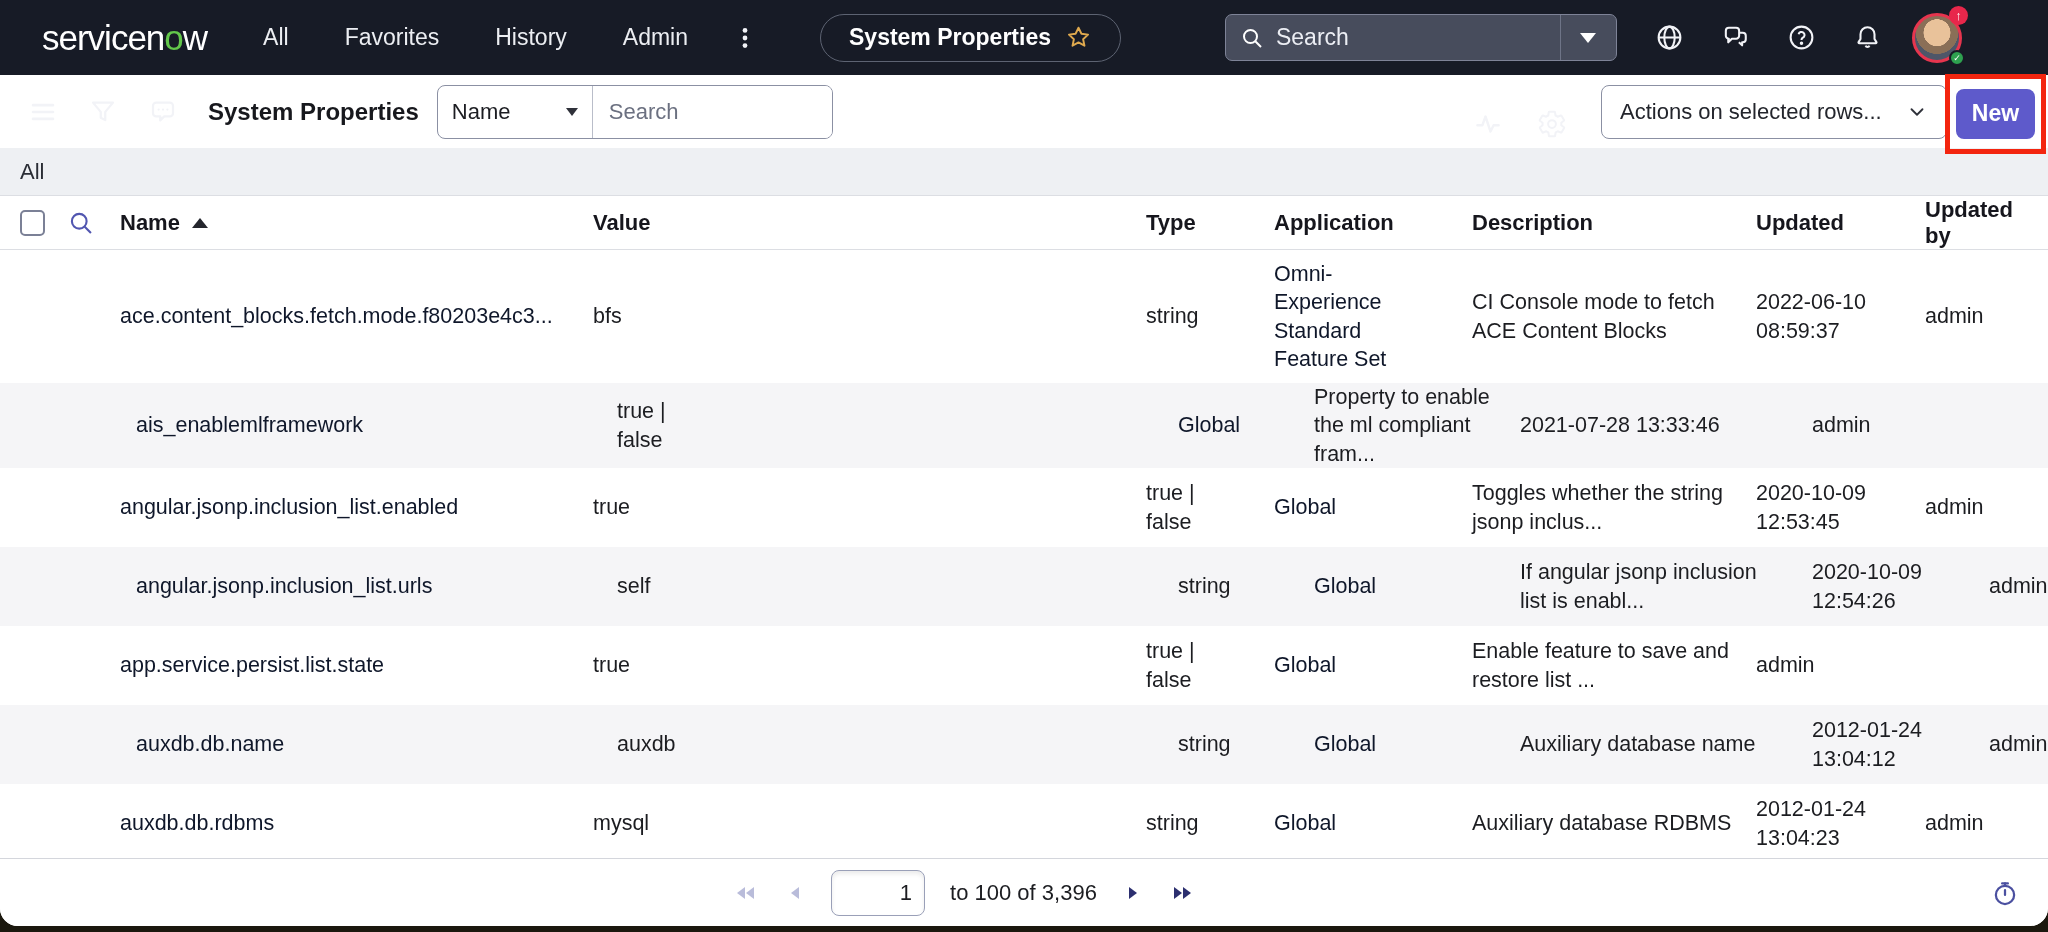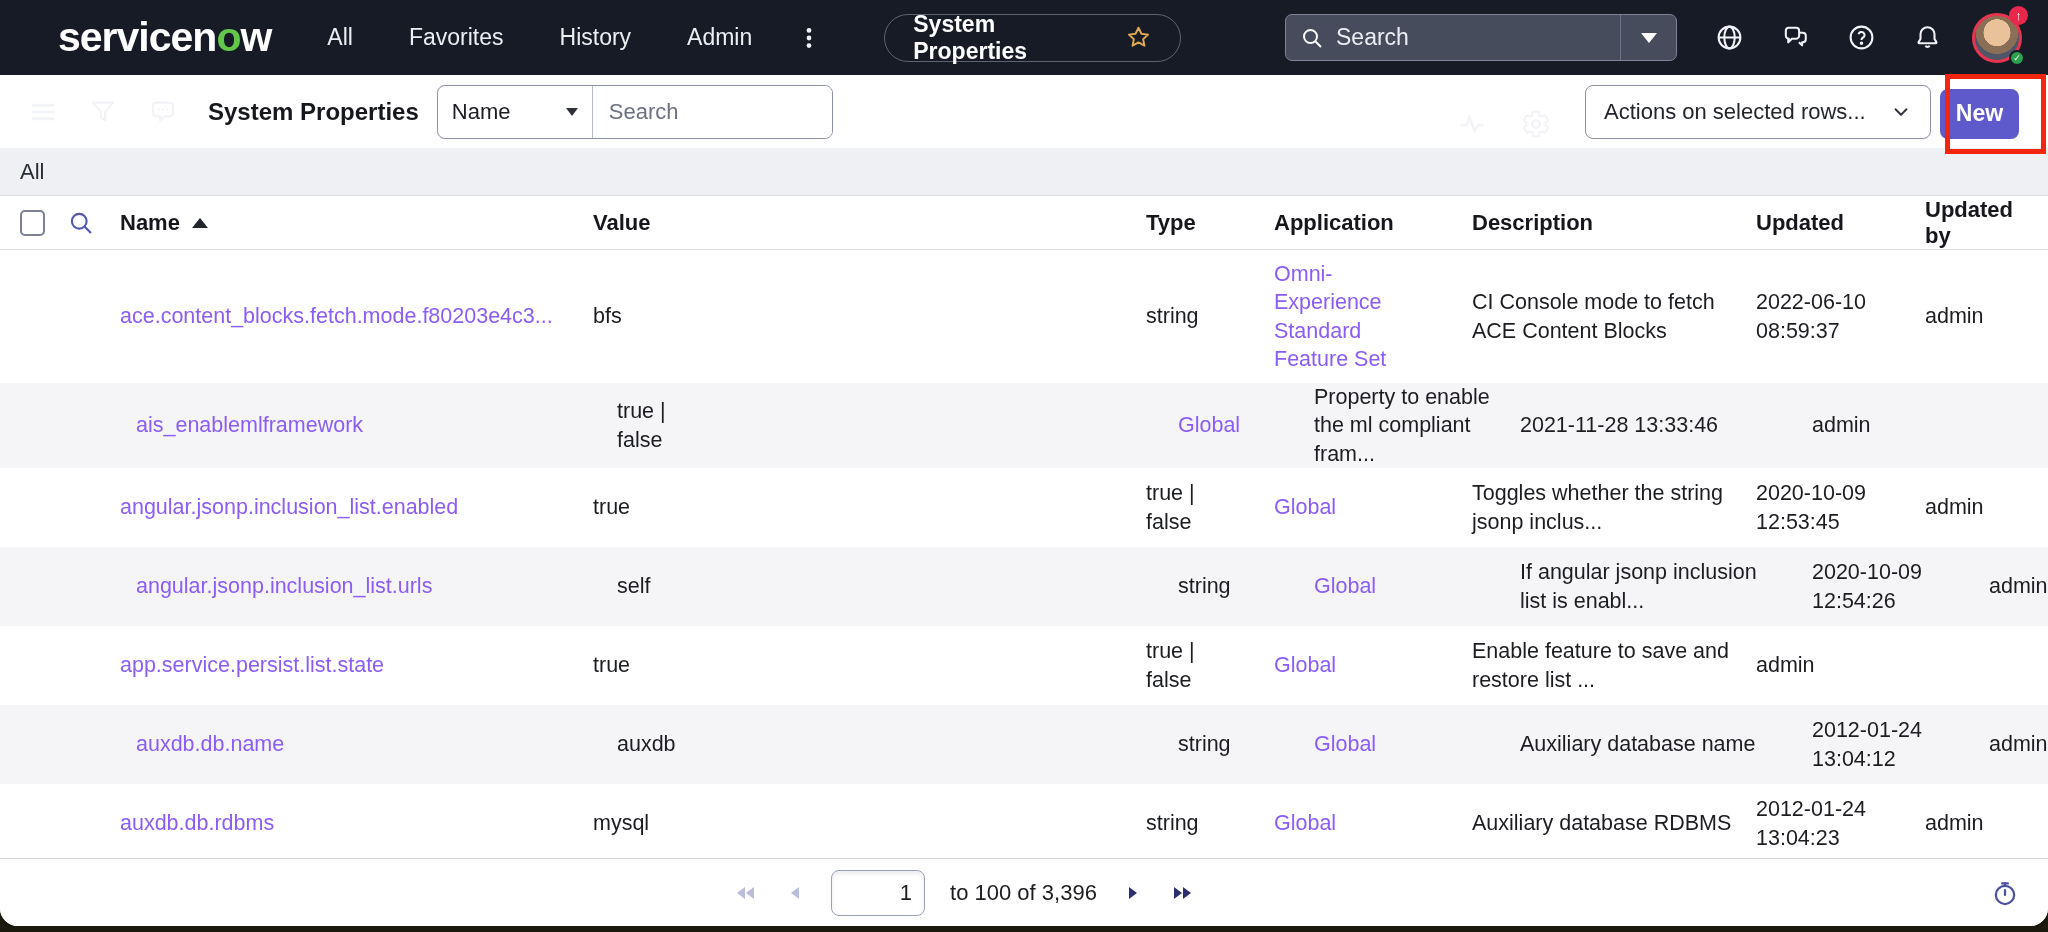--- a/index.html
+++ b/index.html
@@ -19,21 +19,21 @@
     display: flex; flex-direction: column;
   }
 
   
   .topnav {
     height: 75px; flex: 0 0 75px;
     background: #171b26;
     display: flex; align-items: center;
     color: #f2f3f7;
   }
-  .brand { margin-left: 58px; font-size: 41px; font-weight: 700; letter-spacing: -1px; color:#fff; cursor: default; }
+  .brand { margin-left: 42px; font-size: 35px; font-weight: 400; letter-spacing: -1px; color:#fff; cursor: default; }
   .brand .green-o { color: #63c74b; }
   .nav-items { display: flex; align-items: center; margin-left: 56px; gap: 56px; font-size: 23px; }
   .nav-item { color: #eceef2; }
   .kebab { margin-left: 44px; display:flex; align-items:center; }
   .pill {
     margin-left: 62px;
     height: 48px; padding: 0 28px;
     border: 1px solid #5d6372; border-radius: 26px;
     display: inline-flex; align-items: center; gap: 14px;
     font-size: 23px; font-weight: 700; color: #ffffff;
@@ -107,21 +107,21 @@
     border: 1.5px solid #8b90a3; border-radius: 8px; background: #fff;
     display: flex; align-items: center; justify-content: space-between;
     padding: 0 18px; margin-right: 9px;
     font-size: 22px; color: #23252c;
   }
   .new-btn {
     width: 79px; height: 50px;
     background: #5e5acb; color: #fff;
     border: none; border-radius: 8px;
     font-size: 23px; font-weight: 700; font-family: inherit;
-    margin-right: 29px;
+    margin-right: 13px;
   }
   .annotation-box {
     position: absolute; left: 1945px; top: -1px; width: 101px; height: 80px;
     border: 5px solid #f3250f; z-index: 5; pointer-events: none;
   }
 
   
   .crumb-row {
     height: 48px; flex: 0 0 48px;
     background: #eef0f3; border-bottom: 1px solid #dcdee3;
@@ -145,21 +145,21 @@
   .checkbox {
     width: 26px; height: 26px; border: 2px solid #7b8096; border-radius: 5px; background: #fff; display: inline-block;
   }
   .hsearch { color: #5156b0; display: flex; padding-left: 2px; }
   .sort-asc { width: 0; height: 0; border-left: 8px solid transparent; border-right: 8px solid transparent; border-bottom: 10px solid #24262d; margin-left: 12px; }
   .tbody { flex: 1 1 auto; overflow: hidden; }
   .trow { min-height: 79px; background: #fff; font-size: 21.5px; color: #1c1d21; line-height: 1.32; }
   .trow.alt { background: #f5f5f7; gap: 8px; }
   .trow.tall { min-height: 133px; }
   .cell { padding-right: 20px; }
-  .link { color: #8b5cf6; text-decoration: none; cursor: pointer; }
+  .link { color: #0f172a; text-decoration: none; cursor: pointer; }
   .type-text { display: inline-block; max-width: 74px; }
   .app-link { display: inline-block; max-width: 130px; }
 
   
   .footer {
     height: 68px; flex: 0 0 68px;
     background: #fff; border-top: 1px solid #d4d6dc;
     display: flex; align-items: center; justify-content: center;
     position: relative; font-size: 22px; color: #1c1d21;
   }
@@ -355,21 +355,21 @@
       <div class="cell"><span>admin</span></div>
     </div>
 
     <div class="trow grid-row alt">
       <div class="cell c1"></div>
       <div class="cell"></div>
       <div class="cell"><a class="link">ais_enablemlframework</a></div>
       <div class="cell"><span class="type-text">true | false</span></div>
       <div class="cell"><a class="link app-link">Global</a></div>
       <div class="cell"><span>Property to enable the ml compliant fram...</span></div>
-      <div class="cell"><span>2021-11-28 13:33:46</span></div>
+      <div class="cell"><span>2021-07-28 13:33:46</span></div>
       <div class="cell"><span>admin</span></div>
     </div>
 
     <div class="trow grid-row">
       <div class="cell c1"></div>
       <div class="cell"></div>
       <div class="cell"><a class="link">angular.jsonp.inclusion_list.enabled</a></div>
       <div class="cell"><span>true</span></div>
       <div class="cell"><span class="type-text">true | false</span></div>
       <div class="cell"><a class="link app-link">Global</a></div>

